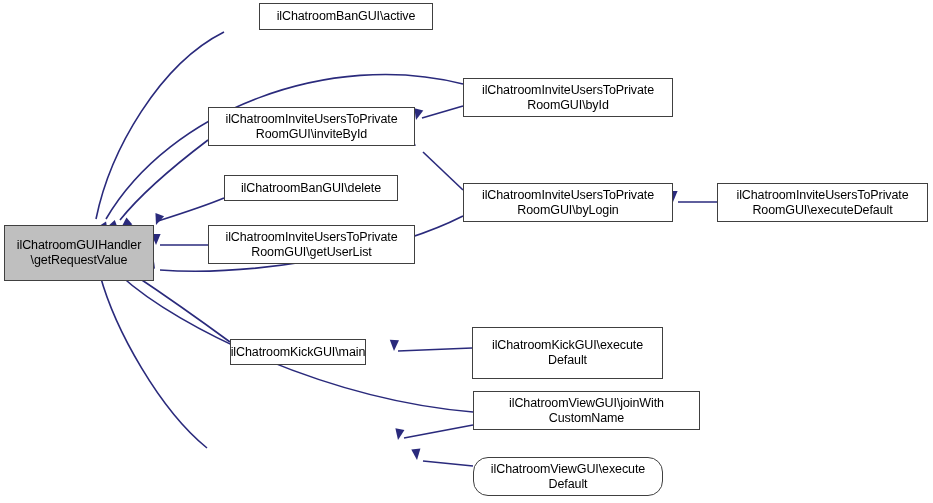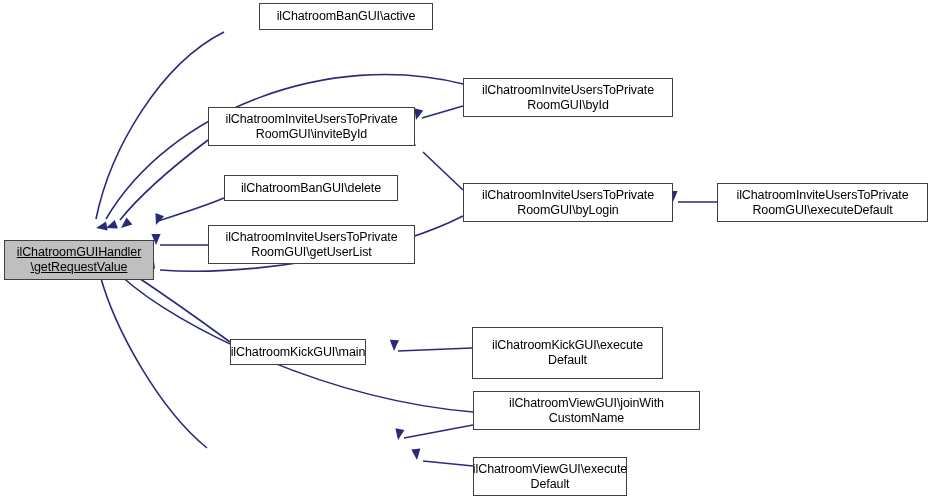--- a/index.html
+++ b/index.html
@@ -79,34 +79,34 @@
       <polygon points="0,0 -11,-4.6 -11,4.6" fill="#2a2a7c" transform="translate(394,351) rotate(92)"></polygon>
       <path d="M 463,106 L 422,118" fill="none" stroke="#2a2a7c" stroke-width="1.6"></path>
       <polygon points="0,0 -11,-4.6 -11,4.6" fill="#2a2a7c" transform="translate(416,120) rotate(105)"></polygon>
       <path d="M 463,190 L 423,152" fill="none" stroke="#2a2a7c" stroke-width="1.6"></path>
       <polygon points="0,0 -11,-4.6 -11,4.6" fill="#2a2a7c" transform="translate(416,146) rotate(45)"></polygon>
       <path d="M 473,425 L 404,438" fill="none" stroke="#2a2a7c" stroke-width="1.6"></path>
       <polygon points="0,0 -11,-4.6 -11,4.6" fill="#2a2a7c" transform="translate(398,440) rotate(100)"></polygon>
       <path d="M 473,466 L 423,461" fill="none" stroke="#2a2a7c" stroke-width="1.6"></path>
       <polygon points="0,0 -11,-4.6 -11,4.6" fill="#2a2a7c" transform="translate(417,460) rotate(84)"></polygon>
     </svg>
-<div class="node highlight" style="left: 4px; top: 240px; width: 150px; height: 40px; text-decoration: underline;"><span class="label">ilChatroomGUIHandler
+<div class="node highlight" style="left: 4px; top: 225px; width: 150px; height: 56px;"><span class="label">ilChatroomGUIHandler
 \getRequestValue</span></div>
     <div class="node" style="left: 224px; top: 3px; width: 174px; height: 27px; margin-left: 35px;"><span class="label">ilChatroomBanGUI\active</span></div>
     <div class="node" style="left: 208px; top: 107px; width: 207px; height: 39px;"><span class="label">ilChatroomInviteUsersToPrivate
 RoomGUI\inviteById</span></div>
     <div class="node" style="left: 463px; top: 78px; width: 210px; height: 39px;"><span class="label">ilChatroomInviteUsersToPrivate
 RoomGUI\byId</span></div>
     <div class="node" style="left: 224px; top: 175px; width: 174px; height: 26px;"><span class="label">ilChatroomBanGUI\delete</span></div>
     <div class="node" style="left: 208px; top: 225px; width: 207px; height: 39px;"><span class="label">ilChatroomInviteUsersToPrivate
 RoomGUI\getUserList</span></div>
     <div class="node" style="left: 463px; top: 183px; width: 210px; height: 39px;"><span class="label">ilChatroomInviteUsersToPrivate
 RoomGUI\byLogin</span></div>
     <div class="node" style="left: 717px; top: 183px; width: 211px; height: 39px;"><span class="label">ilChatroomInviteUsersToPrivate
 RoomGUI\executeDefault</span></div>
     <div class="node" style="left: 230px; top: 339px; width: 136px; height: 26px;"><span class="label">ilChatroomKickGUI\main</span></div>
     <div class="node" style="left: 472px; top: 327px; width: 191px; height: 52px;"><span class="label">ilChatroomKickGUI\execute
 Default</span></div>
     <div class="node" style="left: 473px; top: 391px; width: 227px; height: 39px;"><span class="label">ilChatroomViewGUI\joinWith
 CustomName</span></div>
-    <div class="node" style="left: 473px; top: 457px; width: 154px; height: 39px;"><span class="label">ilChatroomViewGUI\execute
+    <div class="node" style="left: 473px; top: 457px; width: 190px; height: 39px; border-radius: 15px;"><span class="label">ilChatroomViewGUI\execute
 Default</span></div>
   </div>
 
 </body></html>

